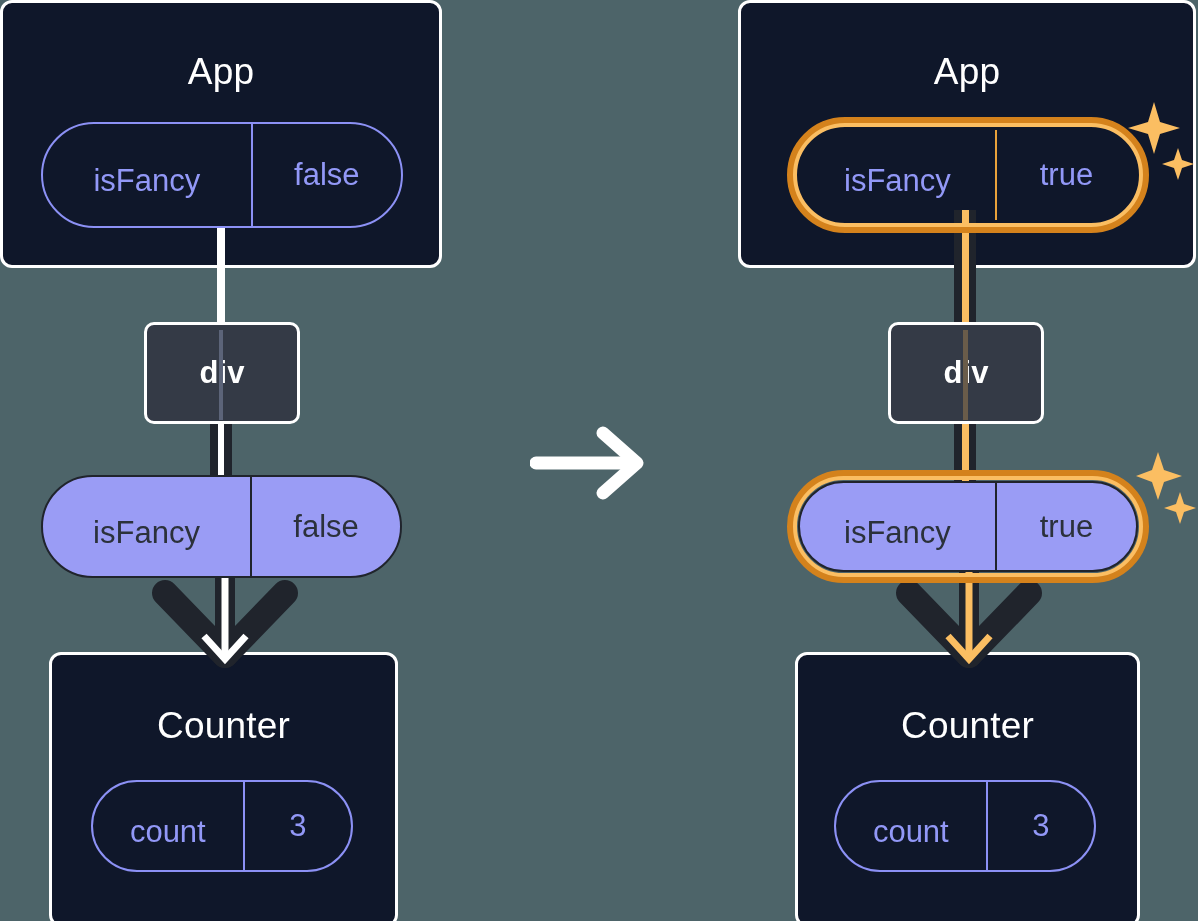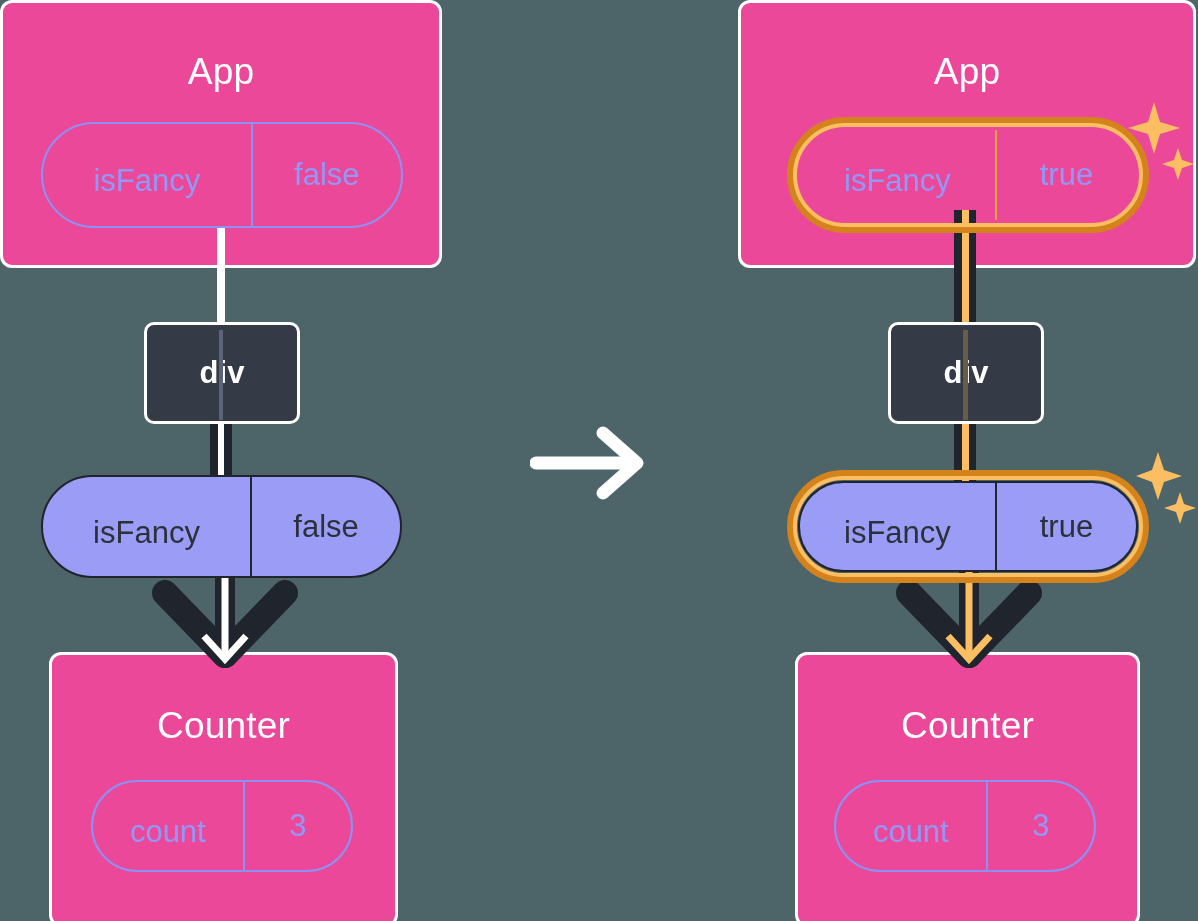--- a/index.html
+++ b/index.html
@@ -8,21 +8,21 @@
     background:#4d6469;
     font-family:"Liberation Sans",sans-serif;
     overflow:hidden;
     position:relative;
   }
   .stage{position:absolute;inset:0;}
 
   
   .box{
     position:absolute;
-    background:#ec4899;
+    background:#0f172a;
     border:3px solid #ffffff;
     border-radius:12px;
     box-sizing:border-box;
   }
   .box-title{
     position:absolute;
     left:0;right:0;
     text-align:center;
     color:#ffffff;
     font-size:37px;

